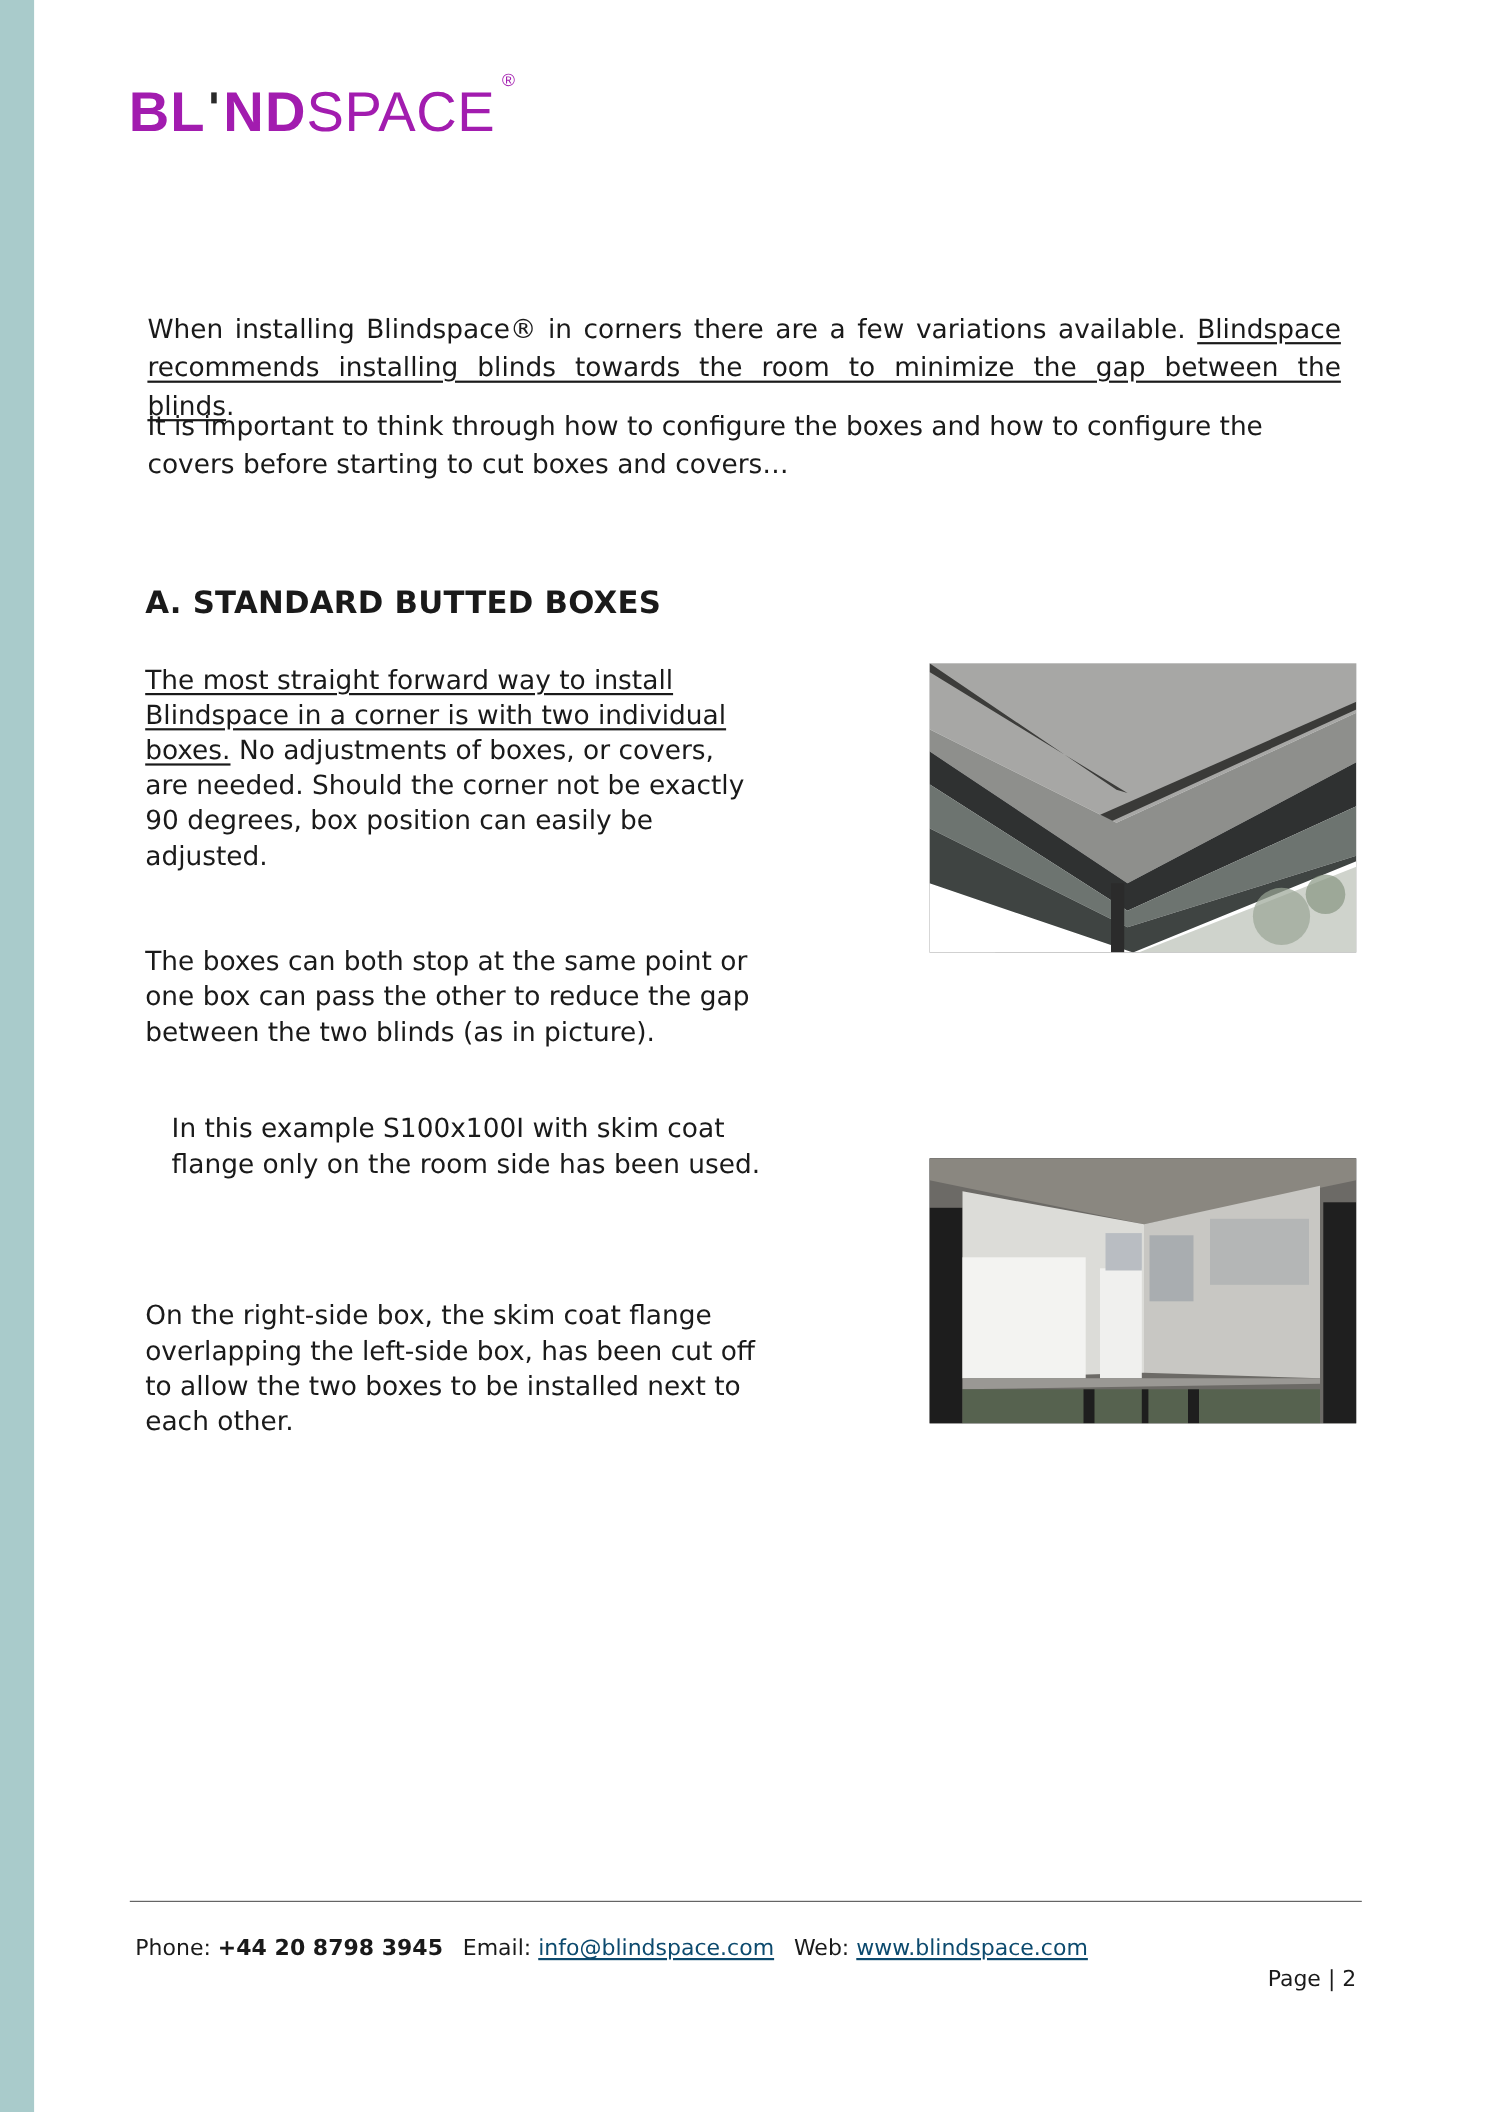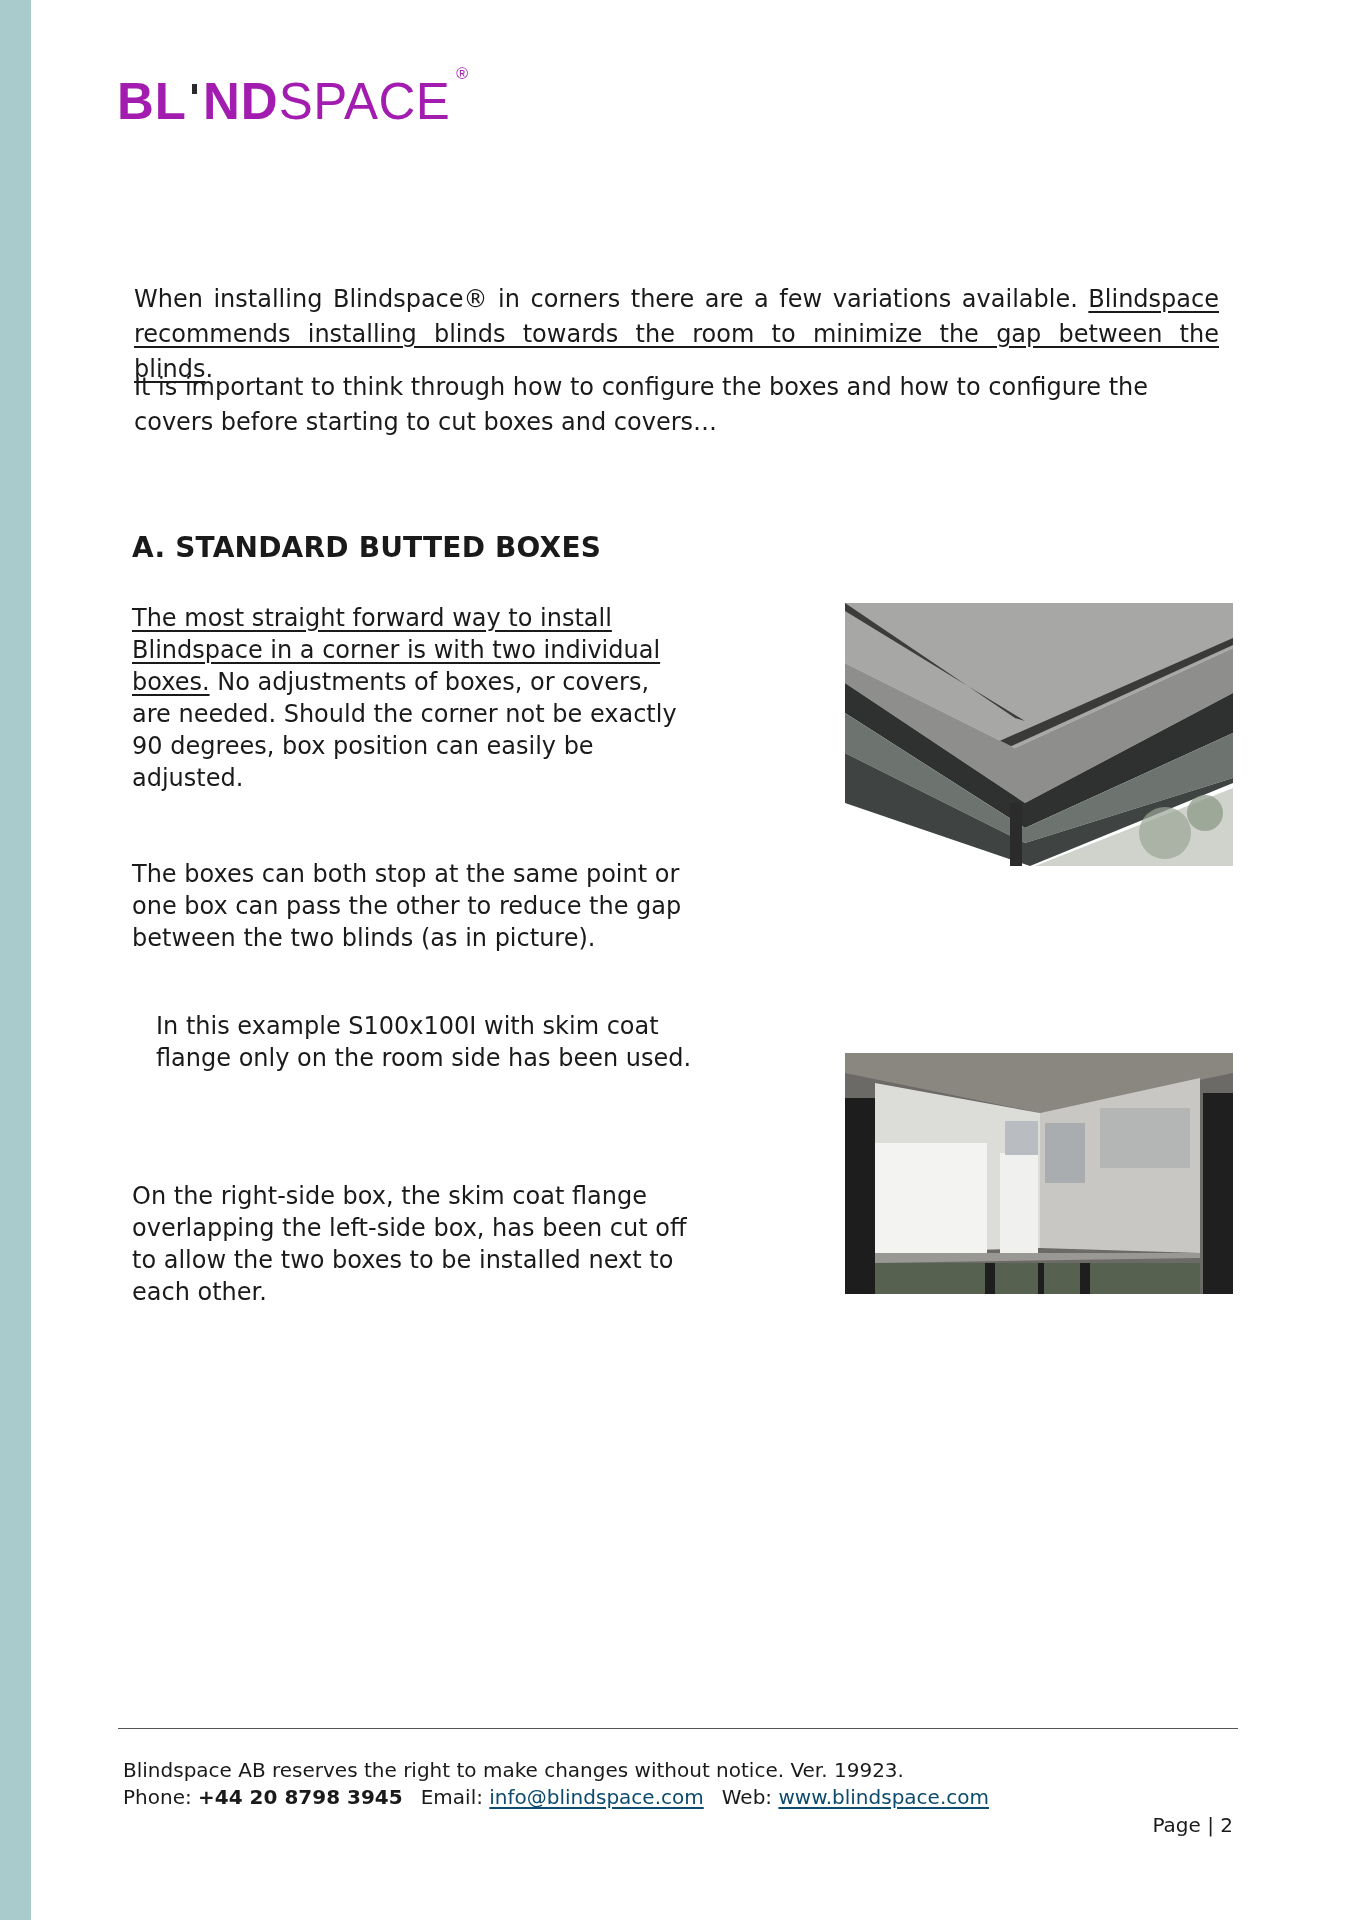--- a/index.html
+++ b/index.html
@@ -110,18 +110,17 @@
     <rect x="30" y="210" width="325" height="31" fill="#56624f"></rect>
     <rect x="140" y="210" width="10" height="31" fill="#1e1e1e"></rect>
     <rect x="235" y="210" width="10" height="31" fill="#1e1e1e"></rect>
     <rect x="193" y="210" width="6" height="31" fill="#1e1e1e"></rect>
   </svg>
 </div>
 
 <div class="rule"></div>
 
 <div class="footer">
-  <div>Blindspace AB reserves the right to make changes without notice. Ver. 19923.</div>
   <div class="line2">
     <span>Phone: </span><b>+44 20 8798 3945</b><span class="gap"></span><span>Email: </span><a>info@blindspace.com</a><span class="gap"></span><span>Web: </span><a>www.blindspace.com</a>
     <span class="page">Page | 2</span>
   </div>
 </div>
 
 </body></html>

